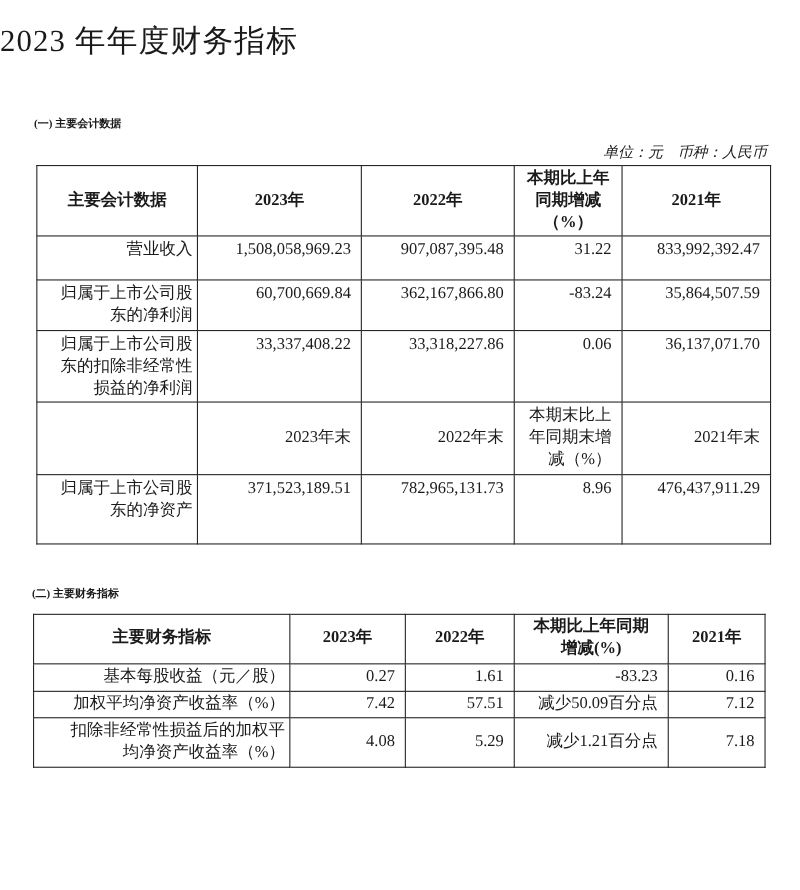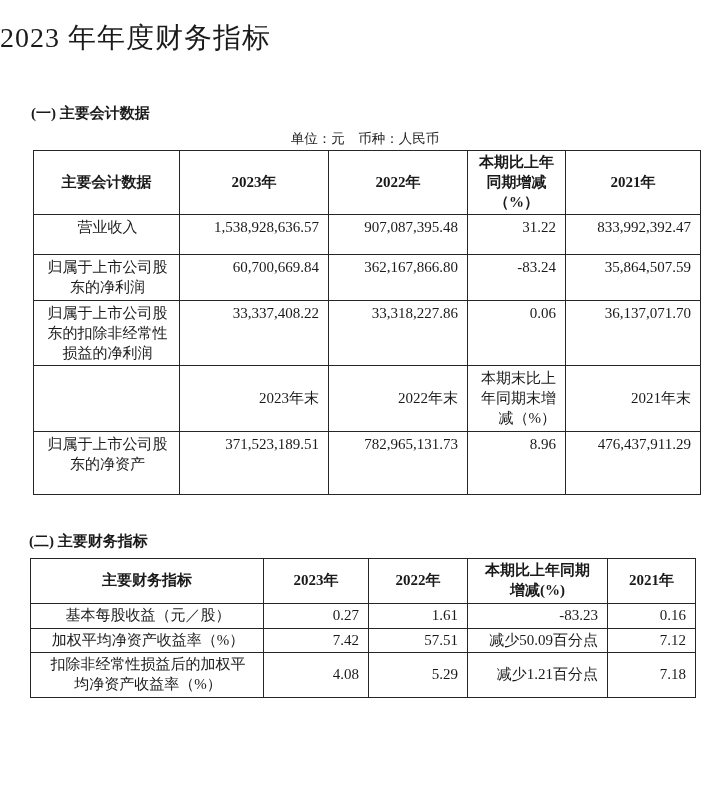--- a/index.html
+++ b/index.html
@@ -10,46 +10,47 @@
     overflow:hidden;
   }
   .page{position:relative;width:727px;height:809px;}
   h1.doc-title{
     margin:16px 0 0 0;
     font-size:28px;line-height:44px;font-weight:400;
     text-align:left;letter-spacing:1px;
   }
   .section-heading{
     margin:44px 4px 0 31px;
-    font-size:15px;line-height:18px;font-weight:bold;
+    font-size:10px;line-height:18px;font-weight:bold;
   }
   .section-heading.s2{margin-top:37px;margin-left:29px;}
   .unit-note{
     margin:8px 0 0 33px;width:664px;
-    font-size:13.5px;line-height:17px;text-align:center;
+    font-size:13.5px;line-height:17px;text-align:right;
     white-space:pre;
+    font-style:italic;
   }
   table{
     border-collapse:collapse;table-layout:fixed;
     font-size:15px;line-height:1.32;
     background:#fff;
   }
   #table1{width:667px;margin:3px 0 0 33px;}
   #table2{width:665px;margin:8px 0 0 30px;}
   th,td{
     border:1px solid #262626;
     padding:2px 4px;
     white-space:pre-line;
     overflow:hidden;
   }
   th{
     font-weight:700;text-align:center;vertical-align:middle;
     padding:2px 2px;
   }
-  td.c-label{text-align:center;vertical-align:top;padding-left:6px;padding-right:4px;padding-top:3px;}
+  td.c-label{text-align:right;vertical-align:top;padding-left:6px;padding-right:4px;padding-top:3px;}
   td.c-num{text-align:right;vertical-align:top;padding-right:9px;padding-top:3px;}
   #table2 td.c-num,#table2 td.c-label{vertical-align:middle;padding-top:2px;}
   tr.subheader td{vertical-align:middle;}
   
   #table1 col:nth-child(1){width:146px}
   #table1 col:nth-child(2){width:149px}
   #table1 col:nth-child(3){width:139px}
   #table1 col:nth-child(4){width:98px}
   #table1 col:nth-child(5){width:135px}
   
@@ -98,21 +99,21 @@
           <th>2022年</th>
           <th>本期比上年
 同期增减
 （%）</th>
           <th>2021年</th>
         </tr>
       </thead>
       <tbody>
         <tr>
           <td class="c-label">营业收入</td>
-          <td class="c-num">1,538,928,636.57</td>
+          <td class="c-num">1,508,058,969.23</td>
           <td class="c-num">907,087,395.48</td>
           <td class="c-num">31.22</td>
           <td class="c-num">833,992,392.47</td>
         </tr>
         <tr>
           <td class="c-label">归属于上市公司股
 东的净利润</td>
           <td class="c-num">60,700,669.84</td>
           <td class="c-num">362,167,866.80</td>
           <td class="c-num">-83.24</td>

